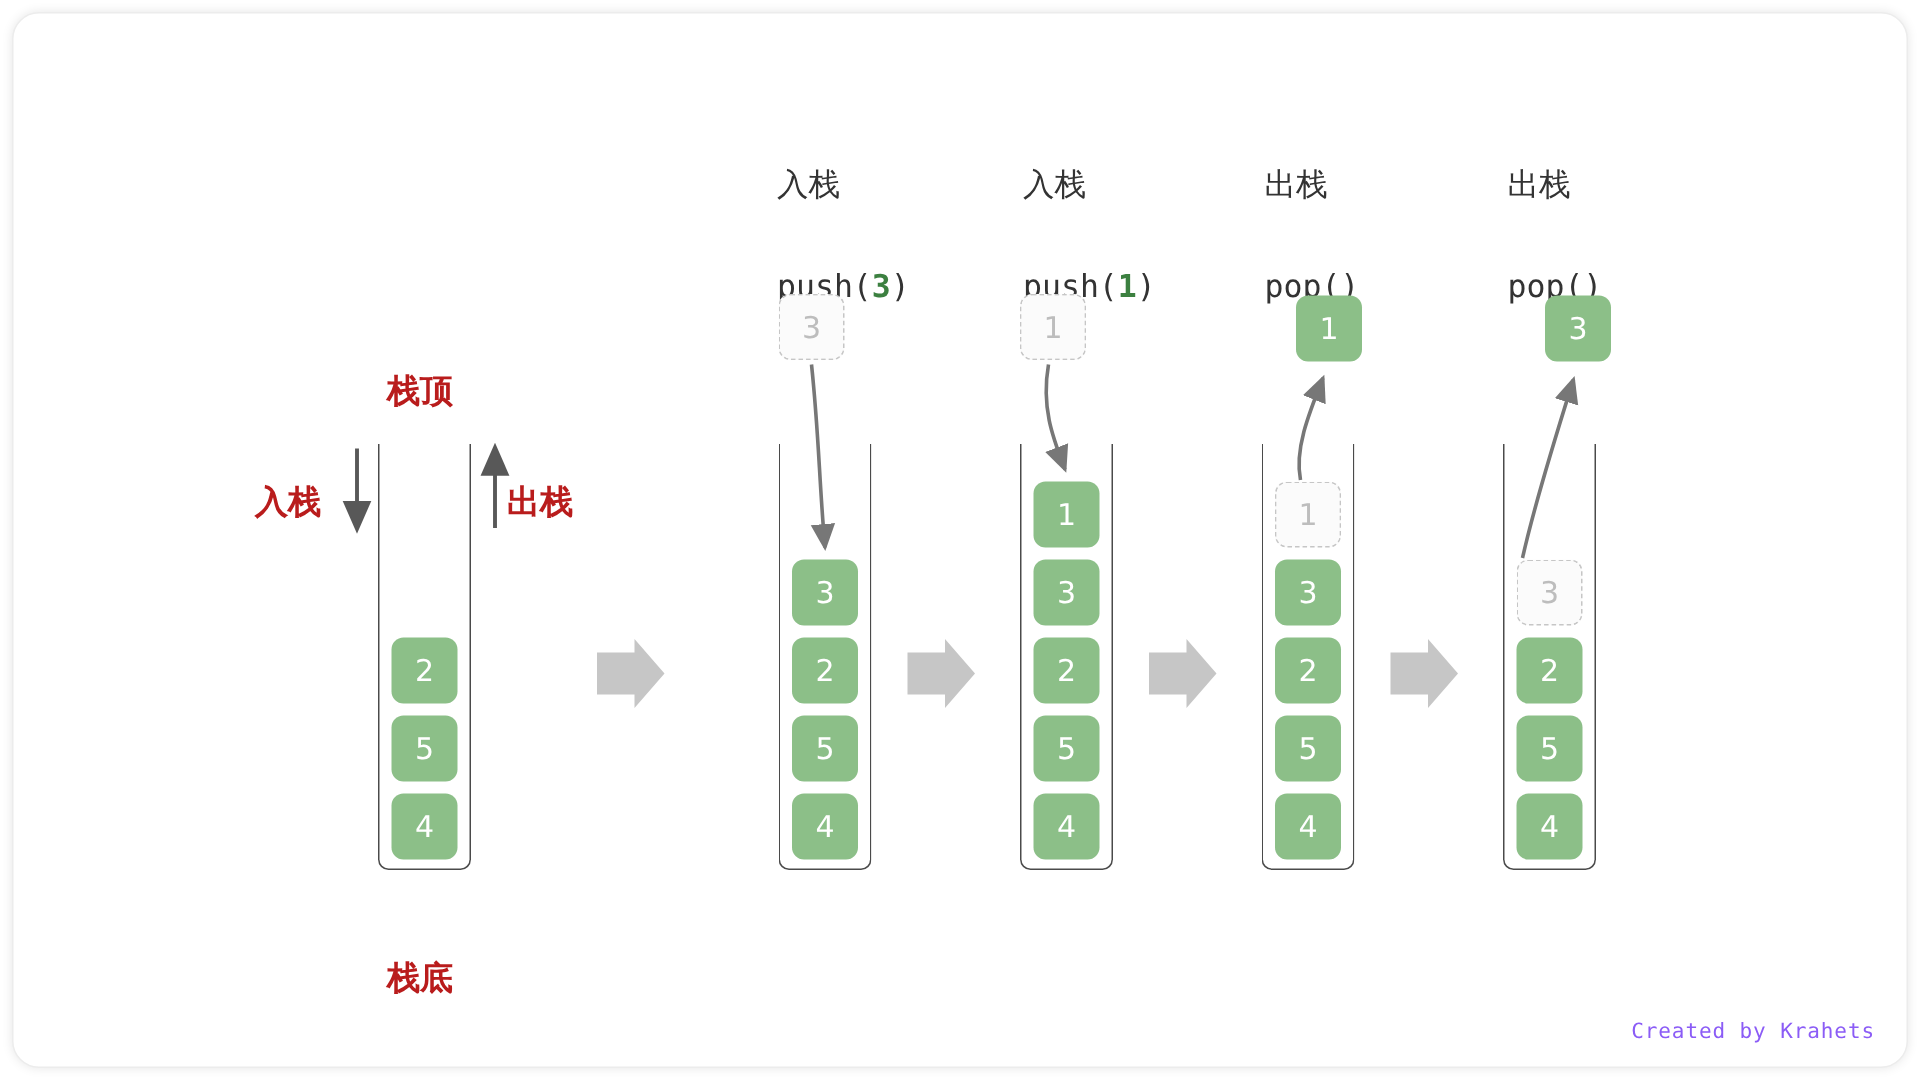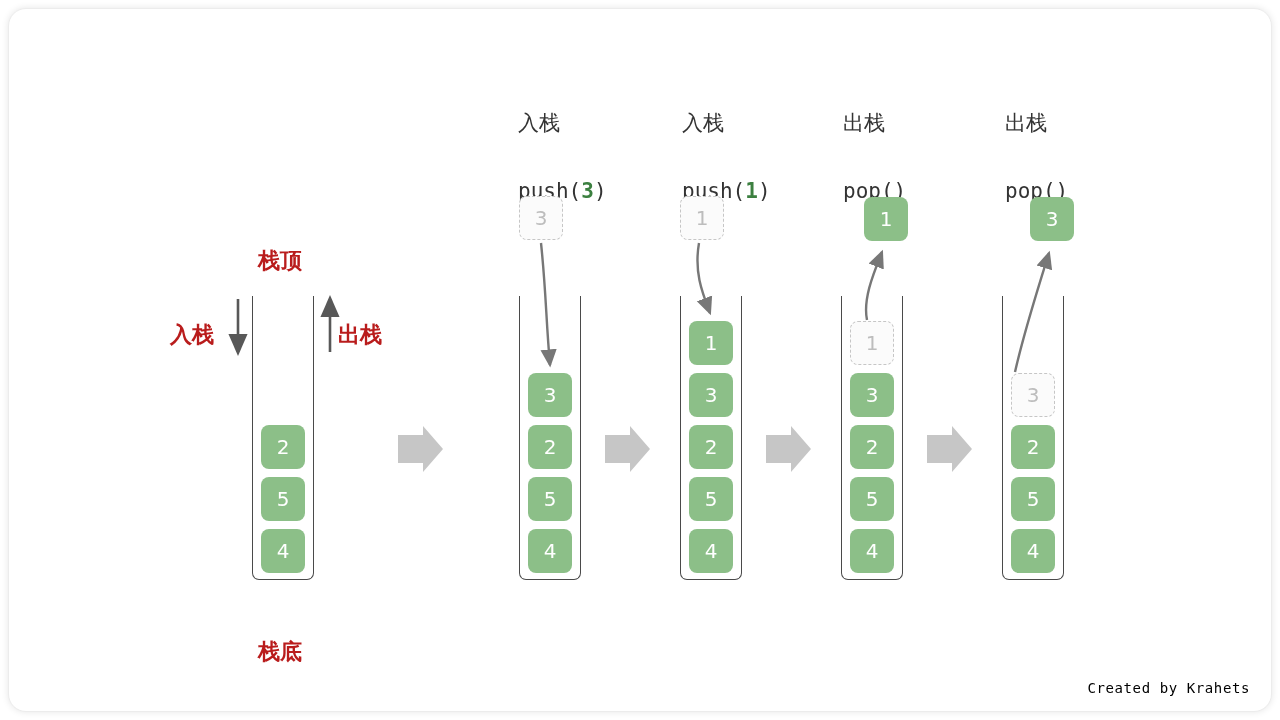--- a/index.html
+++ b/index.html
@@ -121,21 +121,21 @@
     width: 1280px;
     height: 720px;
     pointer-events: none;
   }
 
   .credit {
     position: absolute;
     right: 30px;
     bottom: 24px;
     font-size: 14px;
-    color: #000000;
+    color: #8b5cf6;
     letter-spacing: 0.6px;
     font-family: "DejaVu Sans Mono", "Liberation Mono", monospace;
     text-align: right;
   }
 </style>
 </head>
 <body>
 
 <div id="canvas">
   <div class="card-frame"></div>

